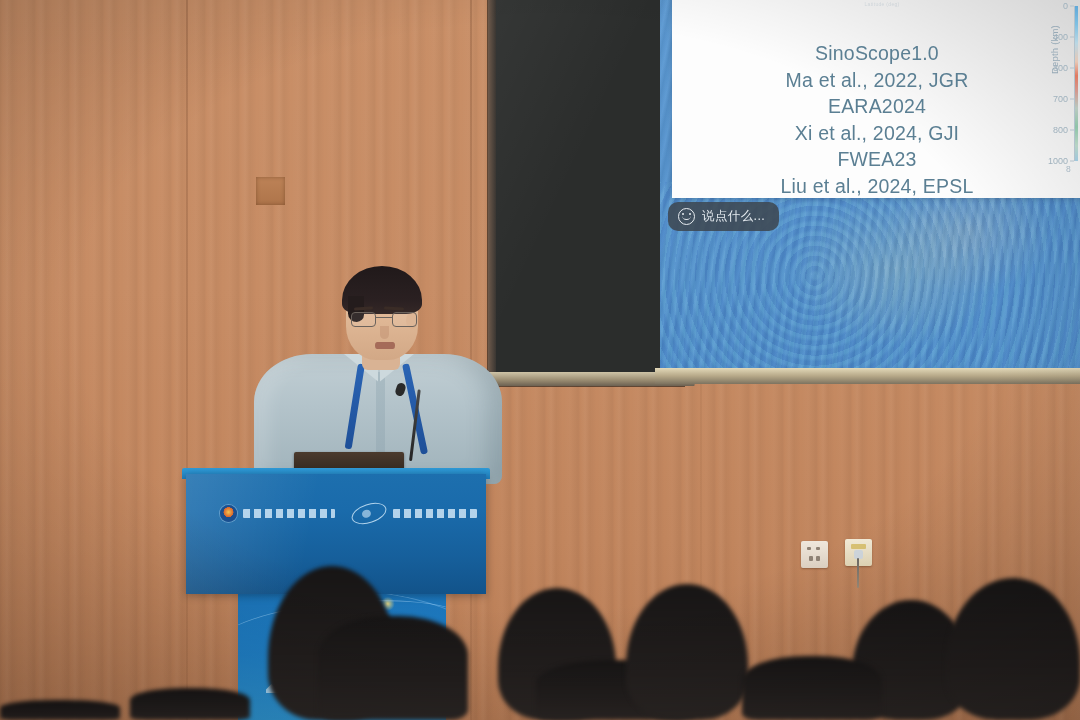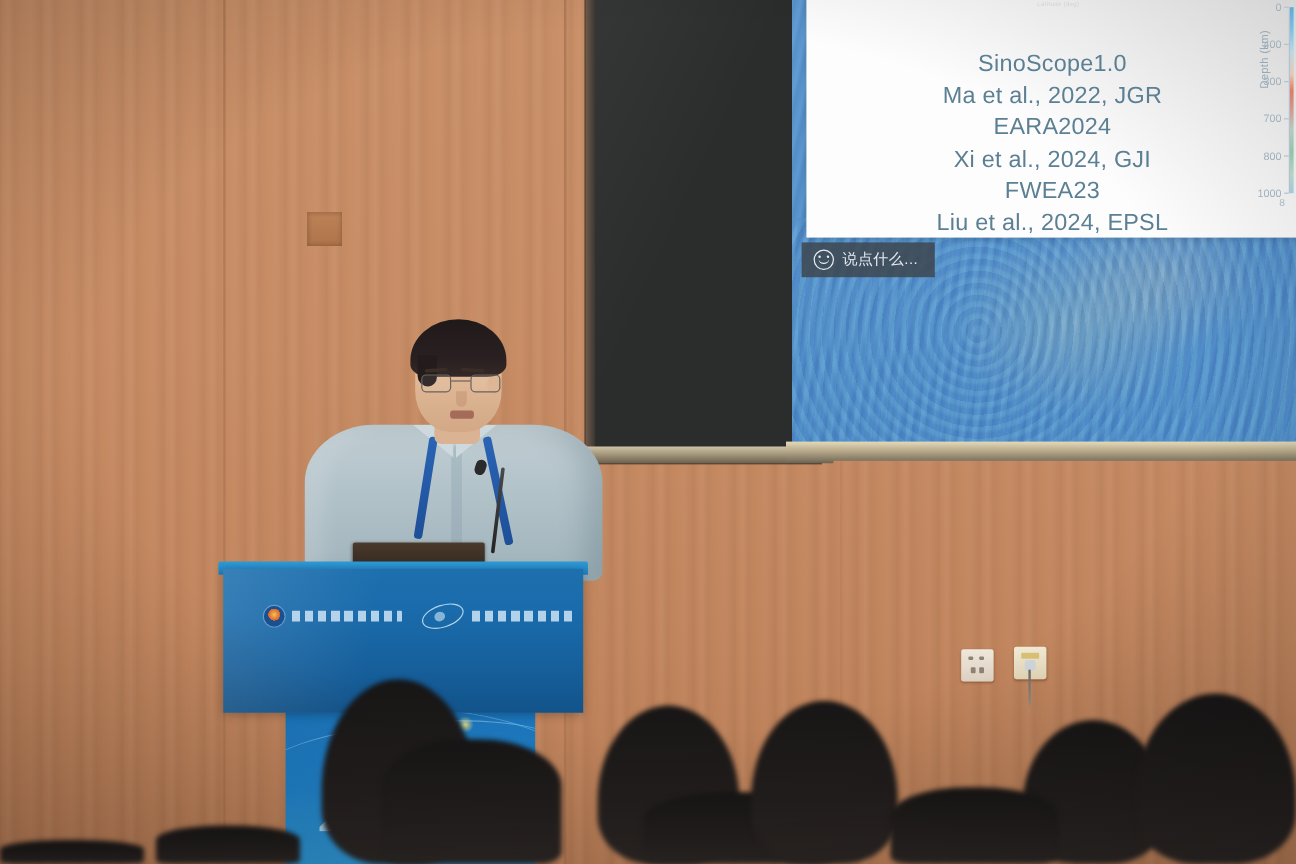--- a/index.html
+++ b/index.html
@@ -237,21 +237,21 @@
 
   
   .chat-bubble {
     position: absolute;
     left: 668px; top: 202px;
     display: flex;
     align-items: center;
     gap: 7px;
     padding: 6px 14px 6px 10px;
     background: rgba(62,72,82,.88);
-    border-radius: 0;
+    border-radius: 10px;
     z-index: 5;
   }
   .smiley {
     width: 15px; height: 15px;
     border: 1.4px solid #e9eef2;
     border-radius: 50%;
     position: relative;
     flex: 0 0 auto;
   }
   .smiley::before, .smiley::after {

